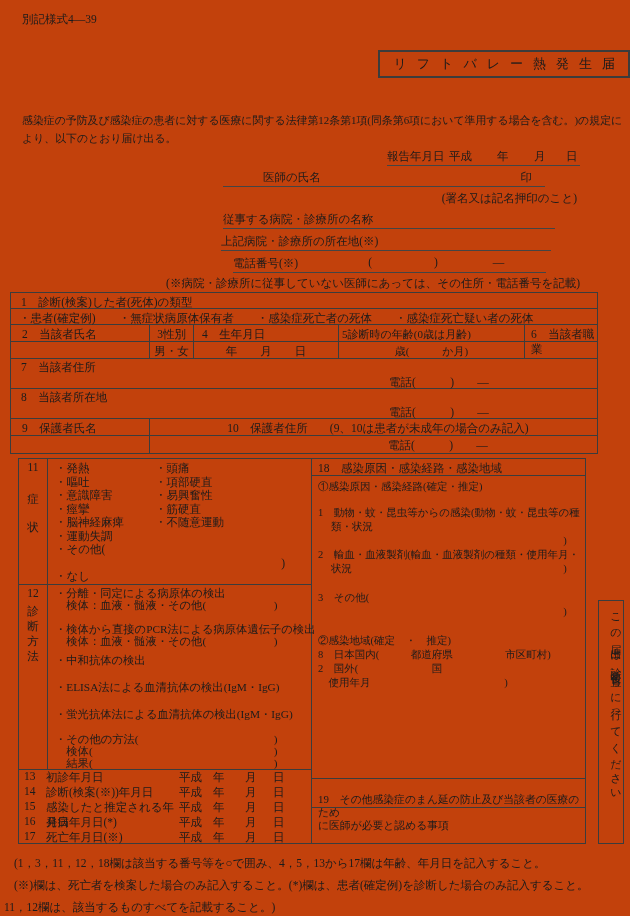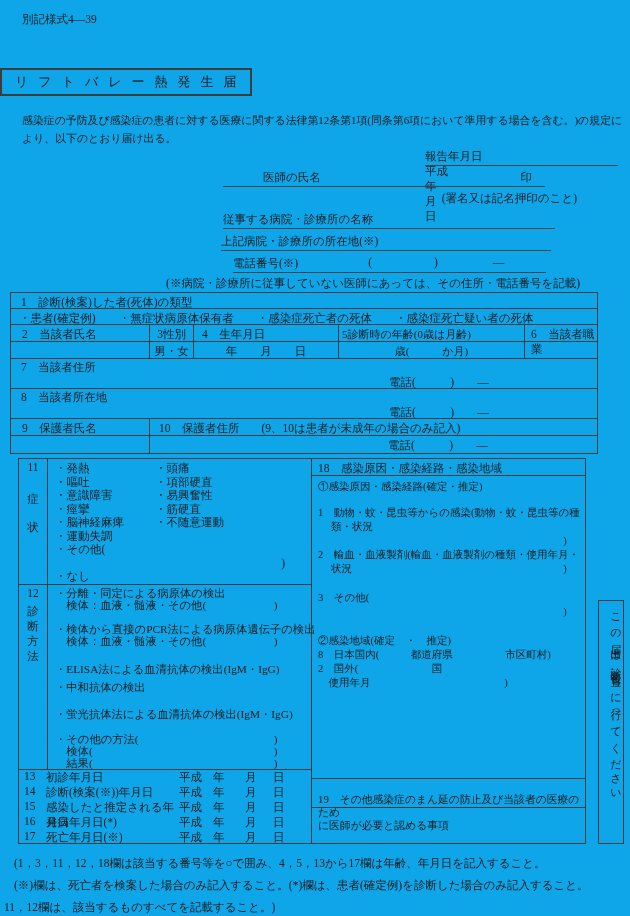--- a/index.html
+++ b/index.html
@@ -2,33 +2,33 @@
 <html><head>
 <meta charset="utf-8">
 <style>
   * { margin:0; padding:0; box-sizing:border-box; }
   html,body { background:#ffffff; }
   body {
     width:630px; height:916px;
     font-family:"Liberation Serif","DejaVu Serif",serif;
     color:#1b1b1b; font-size:12px; position:relative;
   }
-  .page { position:absolute; inset:0; width:630px; height:916px; overflow:hidden; background:#0ea5e9; }
+  .page { position:absolute; inset:0; width:630px; height:916px; overflow:hidden; background:#c2410c; }
 
   .form-id { position:absolute; left:22px; top:12px; font-size:11.5px; }
 
-  .title-row { position:absolute; top:68px; left:0; width:100%; text-align:left; }
+  .title-row { position:absolute; top:50px; left:0; width:100%; text-align:right; }
   .title-box { display:inline-block; border:2px solid #3c3c3c; font-size:13px; letter-spacing:10px; padding:3px 3px 3px 13px; }
 
   .addressee { position:absolute; left:22px; top:95px; font-size:11.5px; }
   .legal { position:absolute; left:22px; font-size:10.9px; white-space:nowrap; }
   .l1 { top:114px; } .l2 { top:132px; }
 
   .fld { position:absolute; border-bottom:1px solid #444; height:17px; display:flex; font-size:11.5px; }
-  .report { left:425px; top:149px; width:193px;flex-direction:column; }
+  .report { left:387px; top:149px; width:193px; }
   .report span { display:inline-block; }
   .rw1{width:62px;} .rw2{width:48px;} .rw3{width:37px;} .rw4{width:32px;}
   .doctor { left:223px; top:170px; width:322px;padding-left:40px; }
   .doctor .seal { margin-left:auto; margin-right:13px; }
   .seal-note { position:absolute; top:191px; right:53px; font-size:11.5px; }
   .hname { left:223px; top:212px; width:332px; }
   .haddr { left:221px; top:234px; width:330px; }
   .phone { left:233px; top:256px; width:313px; }
   .phone .po { margin-left:70px; } .phone .pc { margin-left:62px; } .phone .pd { margin-left:55px; }
   .aster-note { position:absolute; top:276px; right:50px; font-size:11.5px; }
@@ -45,21 +45,21 @@
   .c-name { width:139px; padding-left:11px; }
   .c-sex  { width:44px; text-align:center; }
   .c-birth{ width:145px; padding-left:8px; }
   .c-birth.center { text-align:center; padding-left:0; }
   .c-age  { width:186px; padding-left:3px; font-size:11px; }
   .c-age.center { text-align:center; padding-left:0; }
   .c-job  { flex:1; padding-left:6px; }
   .addr-cell { flex:1; padding-left:10px; padding-top:1px; }
   .tel-line { padding-left:368px; }
   .c-guard { width:139px; padding-left:11px; }
-  .c-gaddr { flex:1; display:flex; padding-left:9px; }
+  .c-gaddr { flex:1; display:flex; padding-left:9px;justify-content:center; }
   .g-note { margin-left:22px; }
   .c-gtel { flex:1; padding-left:238px; }
 
   
   .t2 { position:absolute; left:18px; top:458px; width:568px; height:386px; border:1px solid #3c3c3c; display:flex; }
   .t2-left { width:293px; border-right:1px solid #3c3c3c; display:flex; flex-direction:column; }
   .t2-right { flex:1; display:flex; flex-direction:column; }
   .row11 { height:126px; display:flex; border-bottom:1px solid #3c3c3c; }
   .row12 { height:185px; display:flex; border-bottom:1px solid #3c3c3c; }
   .numcell { width:29px; border-right:1px solid #3c3c3c; text-align:center; padding-top:2px; font-size:11.5px; flex-shrink:0; }
@@ -226,22 +226,22 @@
       <div class="row12">
         <div class="numcell">
           <div>12</div>
           <div class="vlabel v12">診断方法</div>
         </div>
         <div class="diagwrap">
           <div class="dline"><span>・分離・同定による病原体の検出</span></div>
           <div class="dline"><span>　検体：血液・髄液・その他(</span><span class="dc">)</span></div>
           <div class="dline mt12"><span>・検体から直接のPCR法による病原体遺伝子の検出</span></div>
           <div class="dline"><span>　検体：血液・髄液・その他(</span><span class="dc">)</span></div>
+          <div class="dline mt6"><span>・中和抗体の検出</span></div>
           <div class="dline mt15"><span>・ELISA法による血清抗体の検出(IgM・IgG)</span></div>
-          <div class="dline mt6"><span>・中和抗体の検出</span></div>
           <div class="dline mt15"><span>・蛍光抗体法による血清抗体の検出(IgM・IgG)</span></div>
           <div class="dline mt12"><span>・その他の方法(</span><span class="dc">)</span></div>
           <div class="dline"><span>　検体(</span><span class="dc">)</span></div>
           <div class="dline"><span>　結果(</span><span class="dc">)</span></div>
         </div>
       </div>
 
       <div class="daterows">
         <div class="drow">
           <span class="dno">13</span>

